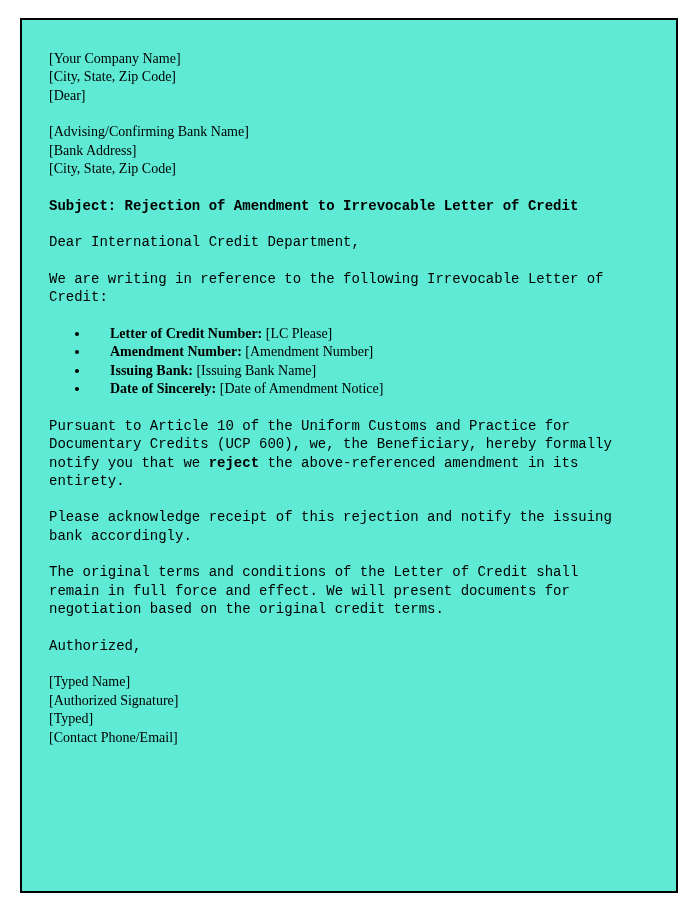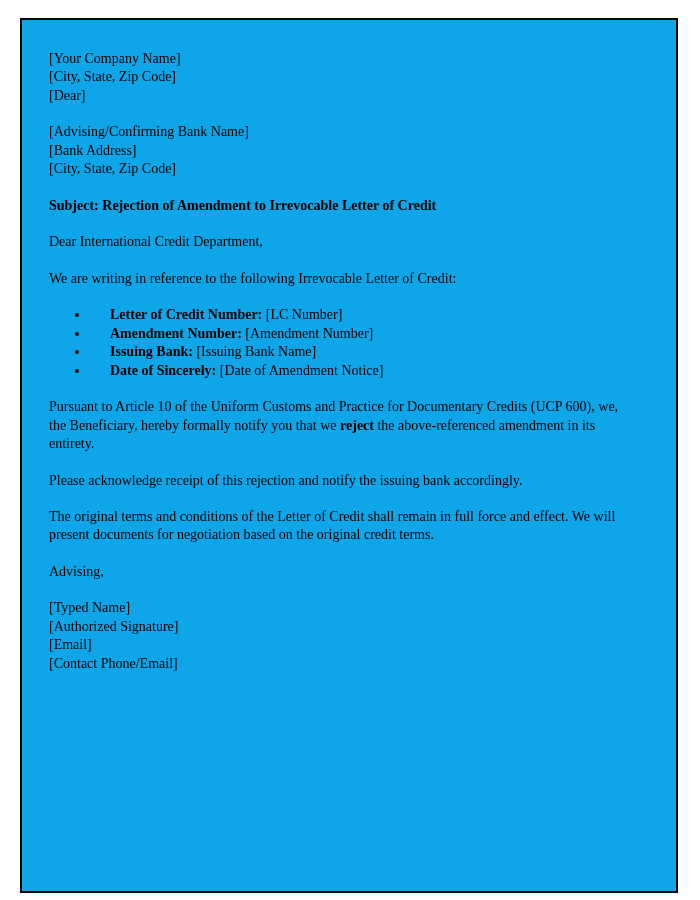--- a/index.html
+++ b/index.html
@@ -18,21 +18,21 @@
     background: #ffffff;
   }
   .letter-frame {
     position: absolute;
     left: 20px;
     top: 18px;
     width: 658px;
     height: 875px;
     border: 2px solid #000000;
     box-sizing: border-box;
-    background: #0ea5e9;
+    background: #5eead4;
   }
   .letter-content {
     box-sizing: border-box;
     width: 100%;
     height: 100%;
     padding: 30px 50px 30px 27px;
     font-size: 14px;
     line-height: 1.32;
     overflow: hidden;
   }
@@ -55,20 +55,21 @@
   }
   .detail-label {
     font-weight: bold;
     margin-left: 20px;
   }
   .emphasis {
     font-weight: bold;
   }
   p {
     margin: 0 0 18px 0;
+    font-family: Liberation Mono, monospace;
   }
 </style>
 </head>
 <body>
 
 <div class="page">
   <div class="letter-frame">
     <div class="letter-content">
 
       <div class="block">
@@ -83,36 +84,36 @@
         <span class="line">[City, State, Zip Code]</span>
       </div>
 
       <p class="subject">Subject: Rejection of Amendment to Irrevocable Letter of Credit</p>
 
       <p>Dear International Credit Department,</p>
 
       <p>We are writing in reference to the following Irrevocable Letter of Credit:</p>
 
       <ul class="details">
-        <li><span class="detail-label">Letter of Credit Number:</span> <span>[LC Number]</span></li>
+        <li><span class="detail-label">Letter of Credit Number:</span> <span>[LC Please]</span></li>
         <li><span class="detail-label">Amendment Number:</span> <span>[Amendment Number]</span></li>
         <li><span class="detail-label">Issuing Bank:</span> <span>[Issuing Bank Name]</span></li>
         <li><span class="detail-label">Date of Sincerely:</span> <span>[Date of Amendment Notice]</span></li>
       </ul>
 
       <p><span>Pursuant to Article 10 of the Uniform Customs and Practice for Documentary Credits (UCP 600), we, the Beneficiary, hereby formally notify you that we</span> <span class="emphasis">reject</span> <span>the above-referenced amendment in its entirety.</span></p>
 
       <p>Please acknowledge receipt of this rejection and notify the issuing bank accordingly.</p>
 
       <p>The original terms and conditions of the Letter of Credit shall remain in full force and effect. We will present documents for negotiation based on the original credit terms.</p>
 
-      <p>Advising,</p>
+      <p>Authorized,</p>
 
       <div class="block">
         <span class="line">[Typed Name]</span>
         <span class="line">[Authorized Signature]</span>
-        <span class="line">[Email]</span>
+        <span class="line">[Typed]</span>
         <span class="line">[Contact Phone/Email]</span>
       </div>
 
     </div>
   </div>
 </div>
 
 </body></html>

